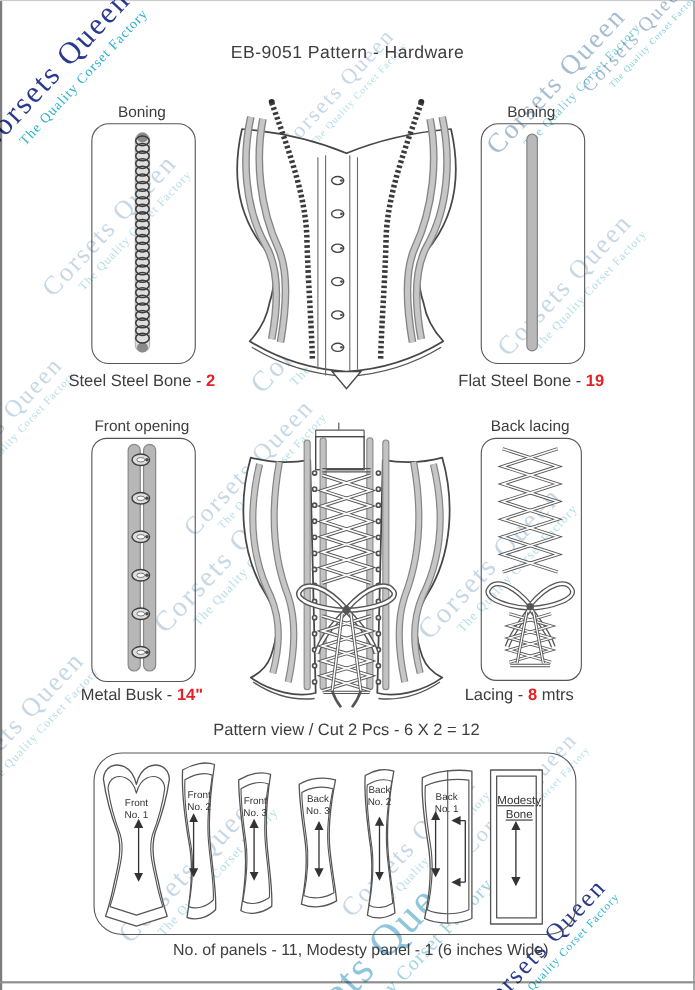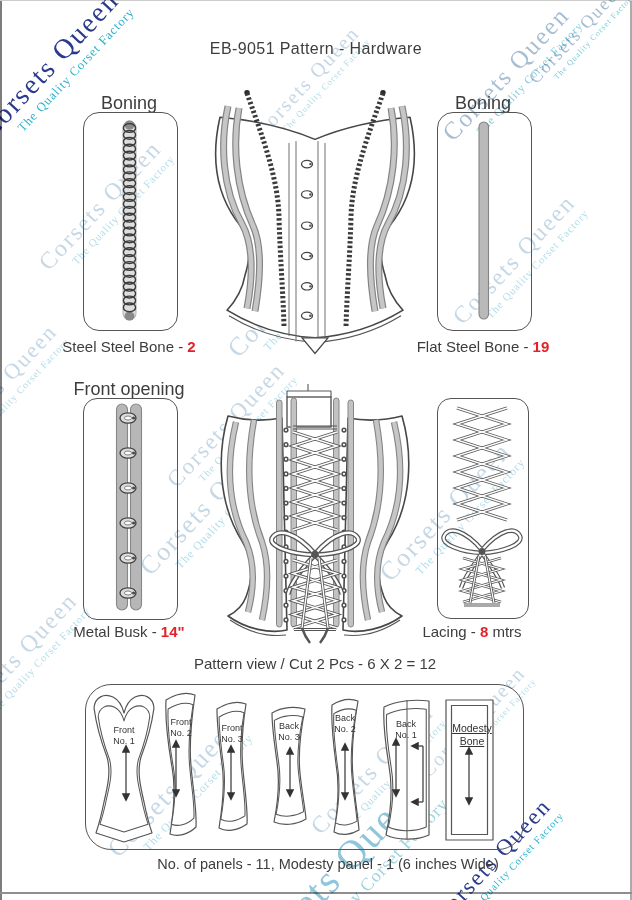--- a/index.html
+++ b/index.html
@@ -1,21 +1,21 @@
 <!DOCTYPE html>
 <html><head>
 <meta charset="utf-8">
 <style>
   html,body{margin:0;padding:0;background:#e9e9e9;}
   .page{position:relative;width:632px;height:900px;background:#fff;overflow:hidden;
         font-family:"Liberation Sans",sans-serif;color:#3d3d3d;}
   .edge{position:absolute;background:#8f8f8f;}
   .txt{position:absolute;text-align:center;}
   .title{font-size:16px;letter-spacing:.4px;}
-  .heading{font-size:18px;}
+  .heading{font-size:14px;}
   .heading.bold{font-weight:normal;}
   .caption{font-size:15px;}
   .qty{color:#e32128;font-weight:bold;}
   .note{font-size:14.5px;}
   .box{position:absolute;border:1.6px solid #555;background:transparent;}
   .figsvg{position:absolute;}
   
   .wm{position:absolute;transform:rotate(-47deg);transform-origin:0 50%;
       font-family:"Liberation Serif",serif;white-space:nowrap;line-height:1;
       mix-blend-mode:multiply;pointer-events:none;}
@@ -212,20 +212,21 @@
       <use href="#clasp" x="45" y="20"></use>
         <use href="#clasp" x="45" y="55"></use>
         <use href="#clasp" x="45" y="90"></use>
       <use href="#clasp" x="45" y="125"></use>
         <use href="#clasp" x="45" y="160"></use>
         <use href="#clasp" x="45" y="195"></use>
     </g>
   </svg>
   <div class="txt caption" style="left:29px;top:623px;width:200px;"><span>Metal Busk - </span><span class="qty">14"</span></div>
 
+  <div class="txt heading" style="left:382px;top:379px;width:200px;">Back lacing</div>
   <div class="box" style="left:437px;top:398px;width:90px;height:219px;border-radius:14px;"></div>
   <svg class="figsvg" style="left:437px;top:398px;" width="90" height="219" viewBox="0 0 90 219">
     <g fill="none">
       <polyline points="20,10 70,26 20,42 70,58 20,74 70,90 20,106 70,122" stroke="#555" stroke-width="3"></polyline>
       <polyline points="70,10 20,26 70,42 20,58 70,74 20,90 70,106 20,122" stroke="#555" stroke-width="3"></polyline>
       <polyline points="20,10 70,26 20,42 70,58 20,74 70,90 20,106 70,122" stroke="#fff" stroke-width="1.4"></polyline>
       <polyline points="70,10 20,26 70,42 20,58 70,74 20,90 70,106 20,122" stroke="#fff" stroke-width="1.4"></polyline>
     </g>
     <g fill="none">
       <path d="M 45 152 C 28 132 12 128 7 138 C 3 146 24 154 45 155" stroke="#555" stroke-width="4.5"></path>

